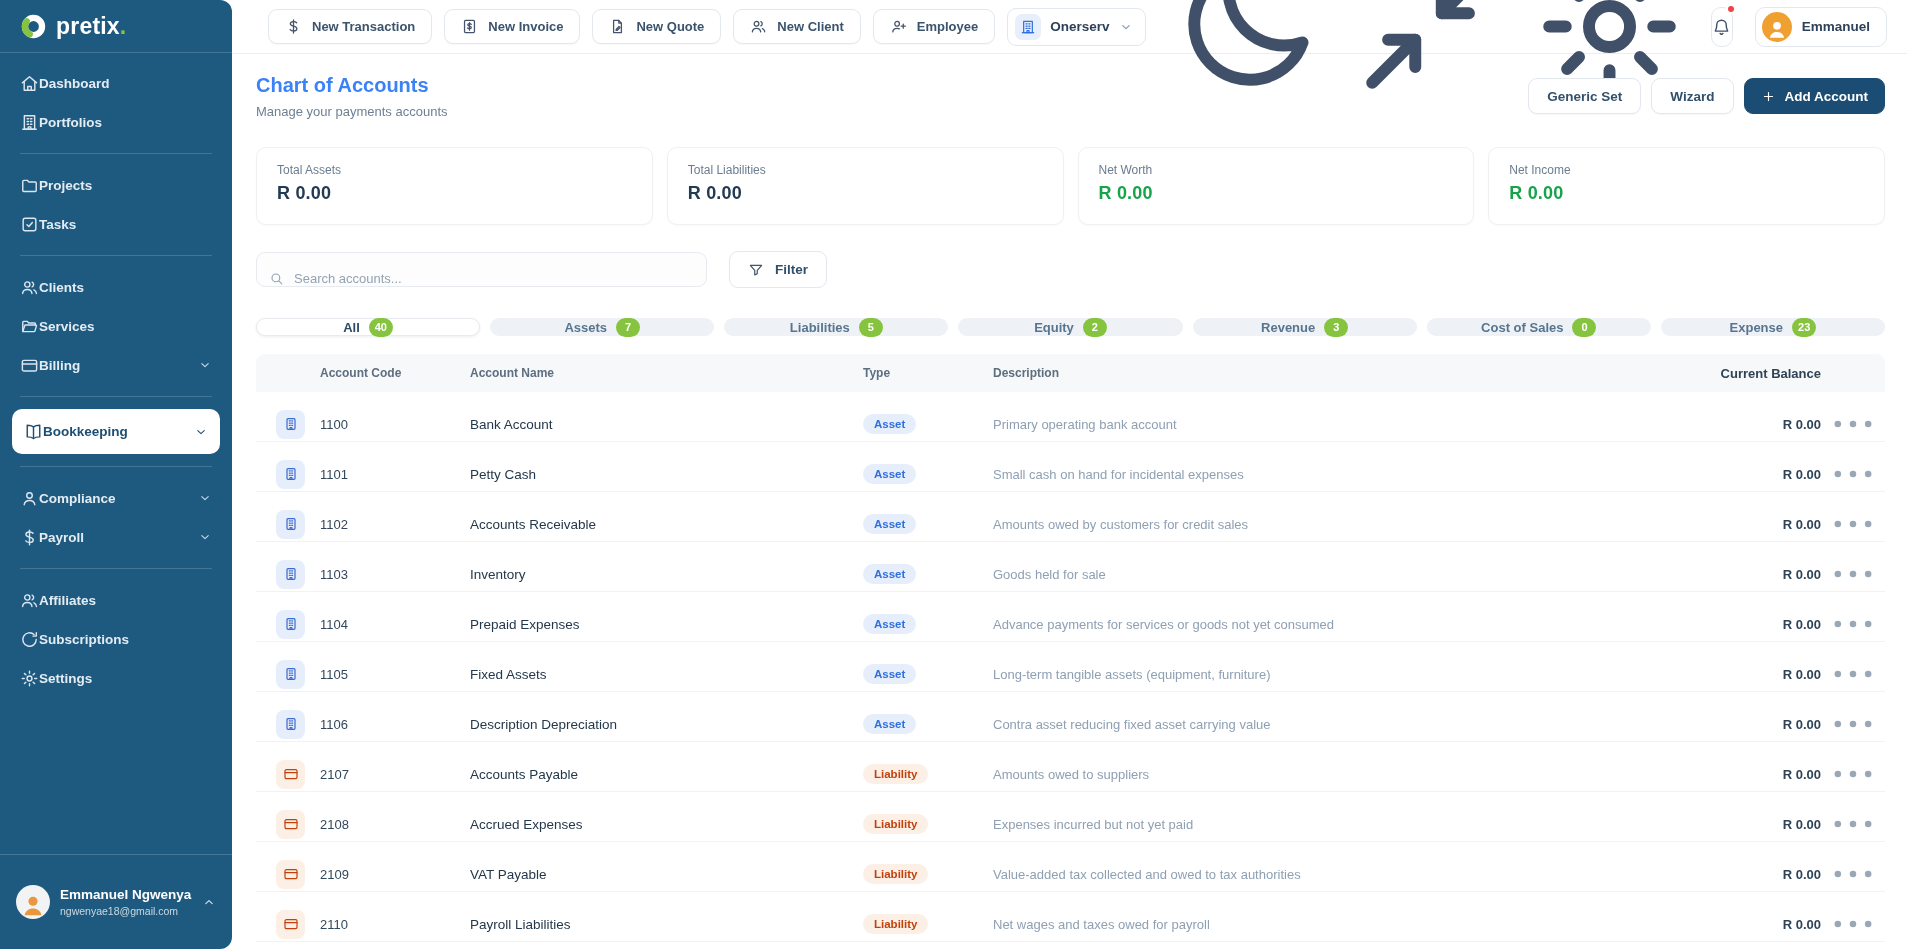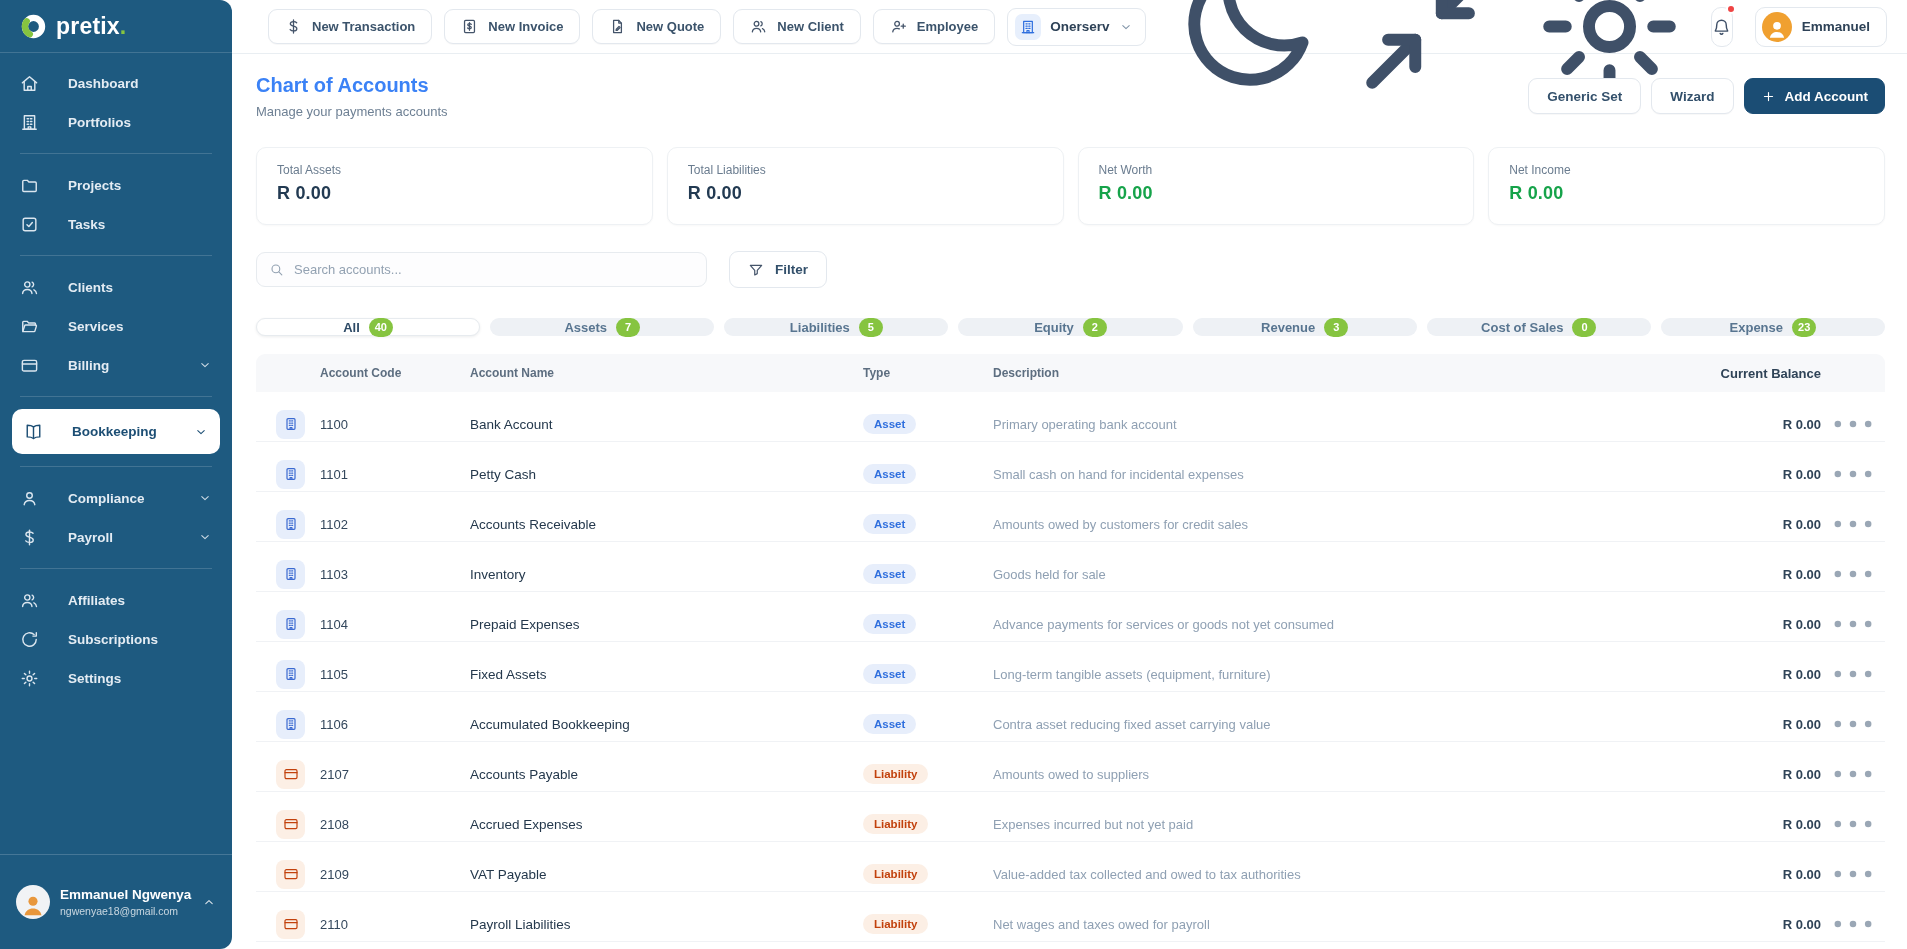--- a/index.html
+++ b/index.html
@@ -25,21 +25,21 @@
   .sb-logo {
     display:flex; align-items:flex-start; gap:9px;
     padding:13px 8px 12px 20px;
     border-bottom:1px solid rgba(255,255,255,.16);
   }
   .sb-logo .logo-mark { width:27px; height:27px; }
   .sb-logo .logo-text { font-size:23px; font-weight:bold; color:#ffffff; letter-spacing:.2px; }
   .sb-logo .logo-dot { color:#86c440; }
   .sb-nav { flex:1; padding-top:10px; overflow:hidden; }
   .sb-item {
-    display:flex; align-items:center; gap:29px;
+    display:flex; align-items:center; gap:0;
     height:38px; padding:0 20px; margin:1px 0;
     font-size:13.5px; font-weight:600; color:#e4ecf3;
     cursor:pointer; white-space:nowrap;
   }
   .sb-item .ic { width:19px; height:19px; color:#dbe6ef; }
   .sb-item .chev { margin-left:auto; width:14px; height:14px; color:#cfdce6; }
   .sb-item.active {
     background:#ffffff; color:#1c4e74;
     border-radius:10px; margin:4px 12px; padding:0 12px;
     height:45px;
@@ -140,21 +140,21 @@
     box-shadow:0 1px 2px rgba(16,24,40,.03);
   }
   .stat-label { font-size:12px; color:#6a7c8f; }
   .stat-value { font-size:18px; font-weight:bold; color:#223a52; margin-top:6px; letter-spacing:.2px; }
   .stat-card[data-variant="green"] .stat-value { color:#16a34a; }
 
   .filter-row { display:flex; align-items:center; margin-top:26px; gap:22px; }
   .search-box {
     width:451px; height:35px;
     border:1px solid #e7ebef; border-radius:9px; background:#fdfdfe;
-    display:flex; align-items:center; gap:10px; padding:0 12px;
+    display:flex; align-items:flex-end; gap:10px; padding:0 12px;
   }
   .search-box .ic { width:15px; height:15px; color:#93a2b2; }
   .search-box input {
     border:none; outline:none; background:transparent; flex:1;
     font-family:inherit; font-size:13px; color:#33475c;
   }
   .search-box input::placeholder { color:#93a2b2; }
   .filter-btn {
     display:flex; align-items:center; gap:11px;
     height:37px; padding:0 18px;
@@ -829,21 +829,21 @@
               <span class="ic">
                 <svg viewBox="0 0 24 24" fill="none" stroke="currentColor" stroke-width="1.8" stroke-linecap="round" stroke-linejoin="round">
                   <rect x="6" y="4" width="12" height="16" rx="1.5"></rect>
                   <path d="M9.5 7.4h1.5M13 7.4h1.5M9.5 10.7h1.5M13 10.7h1.5M9.5 14h1.5M13 14h1.5"></path>
                   <path d="M10.6 20v-2.7h2.8V20"></path>
                 </svg>
               </span>
             </span>
           </div>
           <div class="cell-code">1106</div>
-          <div class="cell-name">Accumulated Bookkeeping</div>
+          <div class="cell-name">Description Depreciation</div>
           <div><span class="badge" data-variant="Asset">Asset</span></div>
           <div class="cell-desc">Contra asset reducing fixed asset carrying value</div>
           <div class="cell-balance">R 0.00</div>
           <div class="cell-actions">
             <button class="dots-btn"><span class="ic"><svg viewBox="0 0 24 24" fill="none" stroke="currentColor" stroke-width="1.8" stroke-linecap="round" stroke-linejoin="round">
                   <circle cx="5.5" cy="12" r="1.4" fill="currentColor" stroke="none"></circle>
                   <circle cx="12" cy="12" r="1.4" fill="currentColor" stroke="none"></circle>
                   <circle cx="18.5" cy="12" r="1.4" fill="currentColor" stroke="none"></circle>
                 </svg></span></button>
           </div>

